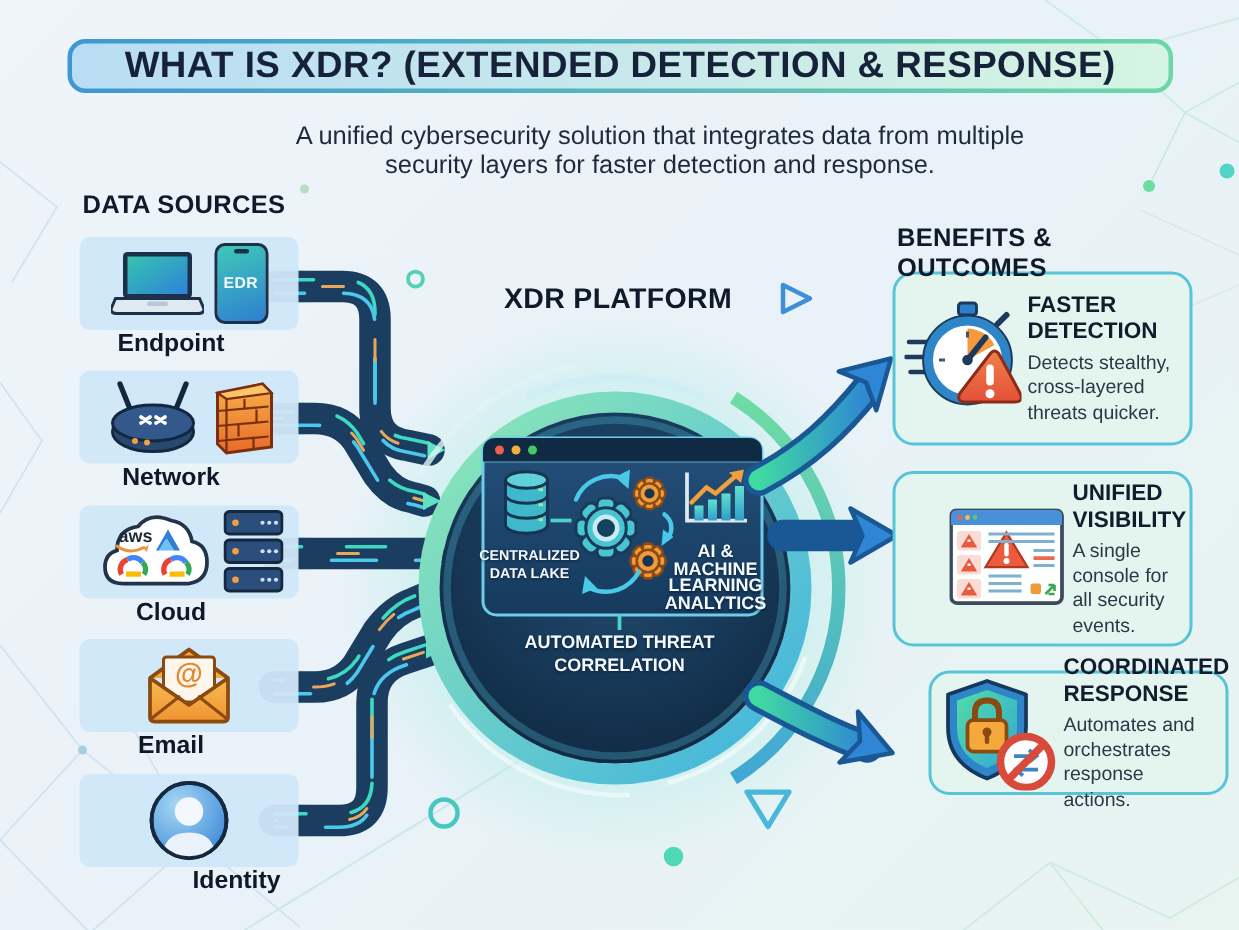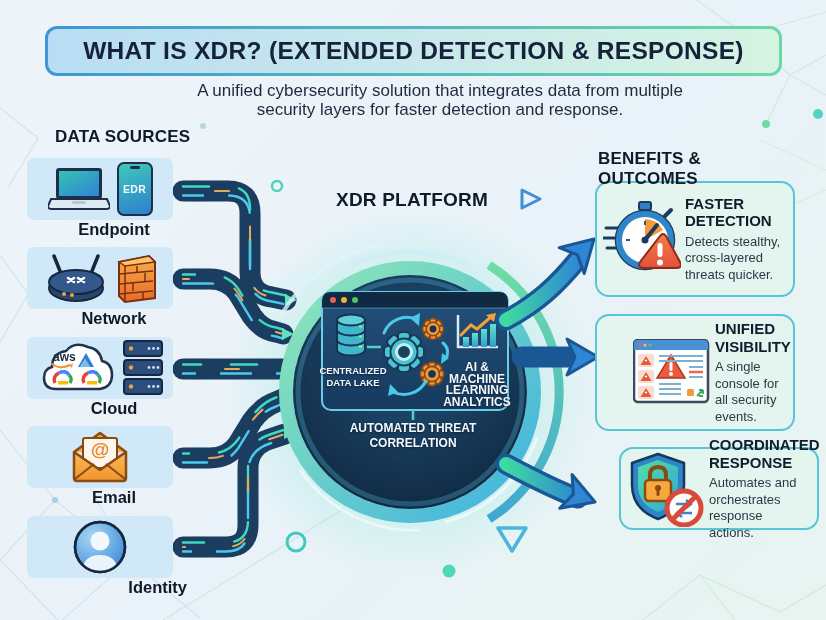--- a/index.html
+++ b/index.html
@@ -4,30 +4,30 @@
 <style>
   html,body{margin:0;padding:0;}
   .canvas{
     position:relative;width:826px;height:620px;overflow:hidden;
     background:linear-gradient(135deg,#eef4fa 0%,#e9f2f8 55%,#e7f4f0 100%);
     font-family:"Liberation Sans","DejaVu Sans",sans-serif;
   }
   .abs{position:absolute;}
   svg{display:block;}
   
-  .banner{left:45px;top:26px;width:737px;height:50px;border-radius:12px;
+  .banner{left:45px;top:26px;width:737px;height:36px;border-radius:12px;
     background:linear-gradient(90deg,#3e97d4,#6cd8a8);padding:3px;box-sizing:border-box;z-index:3;}
   .banner-fill{width:100%;height:100%;border-radius:9px;
     background:linear-gradient(90deg,#b9ddf4 0%,#c9e9ea 55%,#d6f4e2 100%);
     display:flex;align-items:center;justify-content:center;}
   .banner-fill span{font-size:24.5px;font-weight:bold;color:#15223a;letter-spacing:.3px;white-space:nowrap;}
   .subtitle{left:0;top:81px;width:826px;text-align:center;color:#1e2b3c;font-size:17px;line-height:19px;z-index:3;margin-left:27px;}
   .col-head{font-weight:bold;color:#0f1b2b;font-size:17px;z-index:3;letter-spacing:.2px;}
   
-  .src-card{left:27px;width:146px;height:62px;border-radius:7px;background:rgba(208,231,248,.95);z-index:2;
+  .src-card{left:53px;width:146px;height:62px;border-radius:7px;background:rgba(208,231,248,.95);z-index:2;
     display:flex;align-items:center;justify-content:center;gap:7px;}
   .src-label{left:41px;width:146px;text-align:center;font-weight:bold;color:#0e1a28;font-size:16.5px;z-index:3;}
   .phone{position:relative;width:32px;height:50px;border:2.5px solid #1d2f49;border-radius:7px;
     background:linear-gradient(160deg,#3ec8b8,#2f7fd0);display:flex;align-items:center;justify-content:center;}
   .phone::before{content:"";position:absolute;top:2px;left:50%;transform:translateX(-50%);width:10px;height:3px;border-radius:2px;background:#1d2f49;}
   .phone span{color:#f4fbff;font-weight:bold;font-size:10.5px;letter-spacing:.3px;}
   .aws-text{position:absolute;left:26px;top:13px;font-weight:bold;font-size:12px;color:#1c2a3a;z-index:4;}
   .at-sym{position:absolute;left:50%;top:13px;transform:translateX(-50%);color:#e8862c;font-weight:bold;font-size:19px;z-index:4;}
   
   .plat-label{color:#f4f9fd;font-weight:bold;text-align:center;z-index:4;text-shadow:0 1px 2px rgba(4,16,30,.6);}

